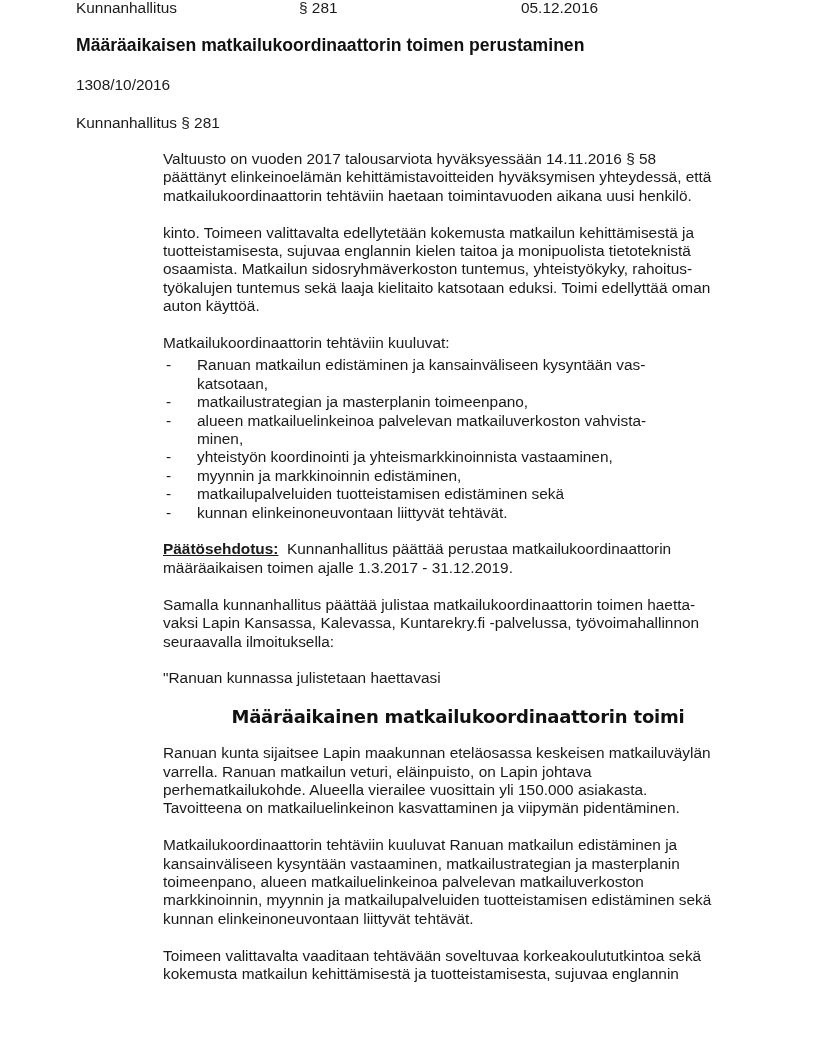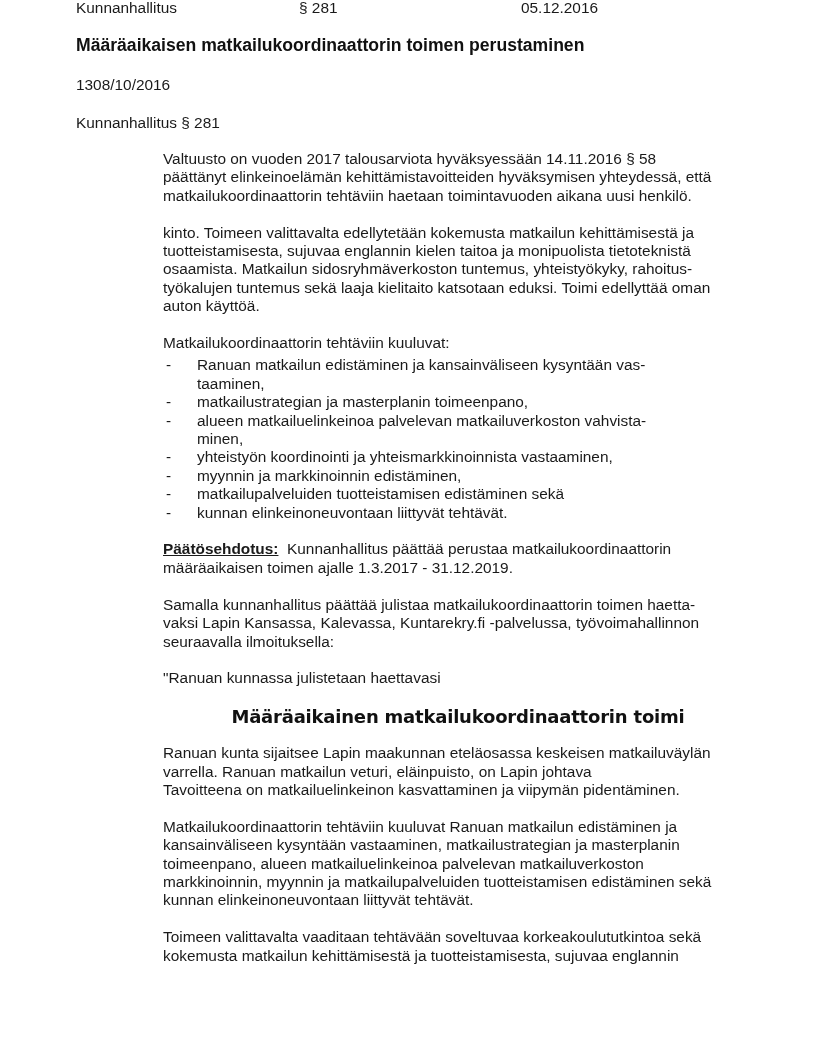--- a/index.html
+++ b/index.html
@@ -125,21 +125,21 @@
     <span class="line">osaamista.  Matkailun sidosryhmäverkoston tuntemus, yhteistyökyky, rahoitus-</span>
     <span class="line">työkalujen tuntemus sekä laaja kielitaito katsotaan eduksi. Toimi edellyttää oman</span>
     <span class="line">auton käyttöä.</span>
   </p>
 
   <div class="para" style="margin-bottom:4px">Matkailukoordinaattorin tehtäviin kuuluvat:</div>
   <ul class="task-list">
     <li class="task-item">
       <span class="dash">-</span>
       <span class="line">Ranuan matkailun edistäminen ja kansainväliseen kysyntään vas-</span>
-      <span class="line">taaminen,</span>
+      <span class="line">katsotaan,</span>
     </li>
     <li class="task-item">
       <span class="dash">-</span>
       <span class="line">matkailustrategian ja masterplanin toimeenpano,</span>
     </li>
     <li class="task-item">
       <span class="dash">-</span>
       <span class="line">alueen matkailuelinkeinoa palvelevan matkailuverkoston vahvista-</span>
       <span class="line">minen,</span>
     </li>
@@ -172,20 +172,21 @@
     <span class="line">seuraavalla ilmoituksella:</span>
   </p>
 
   <p class="para">"Ranuan kunnassa julistetaan haettavasi</p>
 
   <div class="sub-heading">Määräaikainen matkailukoordinaattorin toimi</div>
 
   <p class="para">
     <span class="line">Ranuan kunta sijaitsee Lapin maakunnan eteläosassa keskeisen matkailuväylän</span>
     <span class="line">varrella.  Ranuan matkailun veturi, eläinpuisto, on Lapin johtava</span>
+    <span class="line">perhematkailukohde. Alueella vierailee vuosittain yli 150.000 asiakasta.</span>
     <span class="line">Tavoitteena on matkailuelinkeinon kasvattaminen ja viipymän pidentäminen.</span>
   </p>
 
   <p class="para">
     <span class="line">Matkailukoordinaattorin tehtäviin kuuluvat Ranuan matkailun edistäminen ja</span>
     <span class="line">kansainväliseen kysyntään vastaaminen, matkailustrategian ja masterplanin</span>
     <span class="line">toimeenpano, alueen matkailuelinkeinoa palvelevan matkailuverkoston</span>
     <span class="line">markkinoinnin, myynnin ja matkailupalveluiden tuotteistamisen edistäminen sekä</span>
     <span class="line">kunnan elinkeinoneuvontaan liittyvät tehtävät.</span>
   </p>

